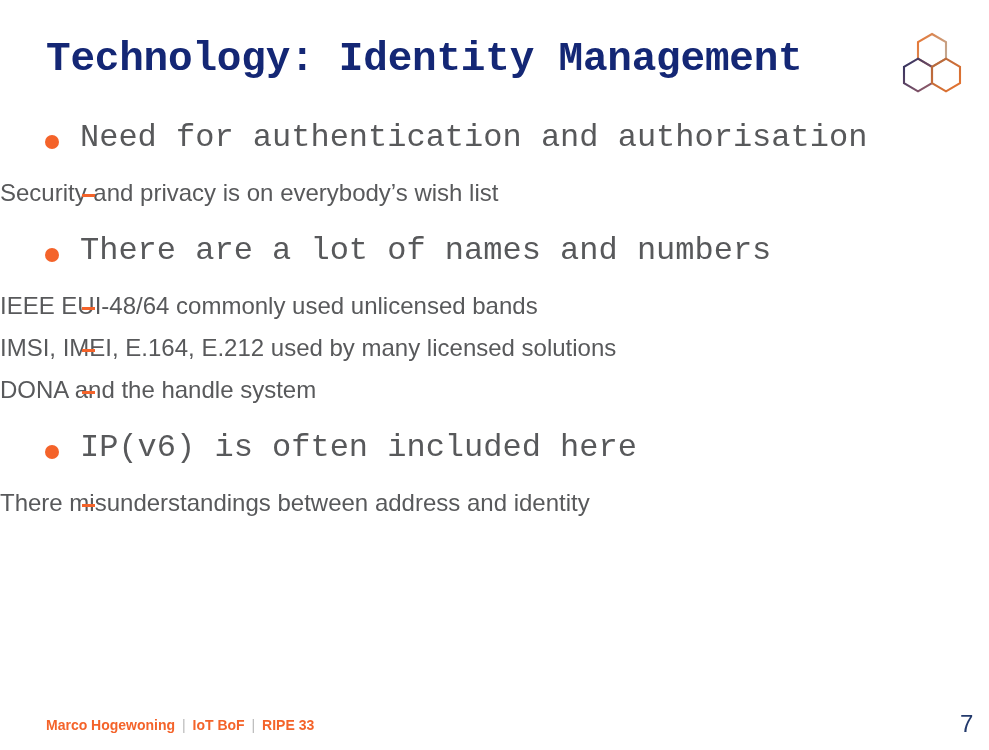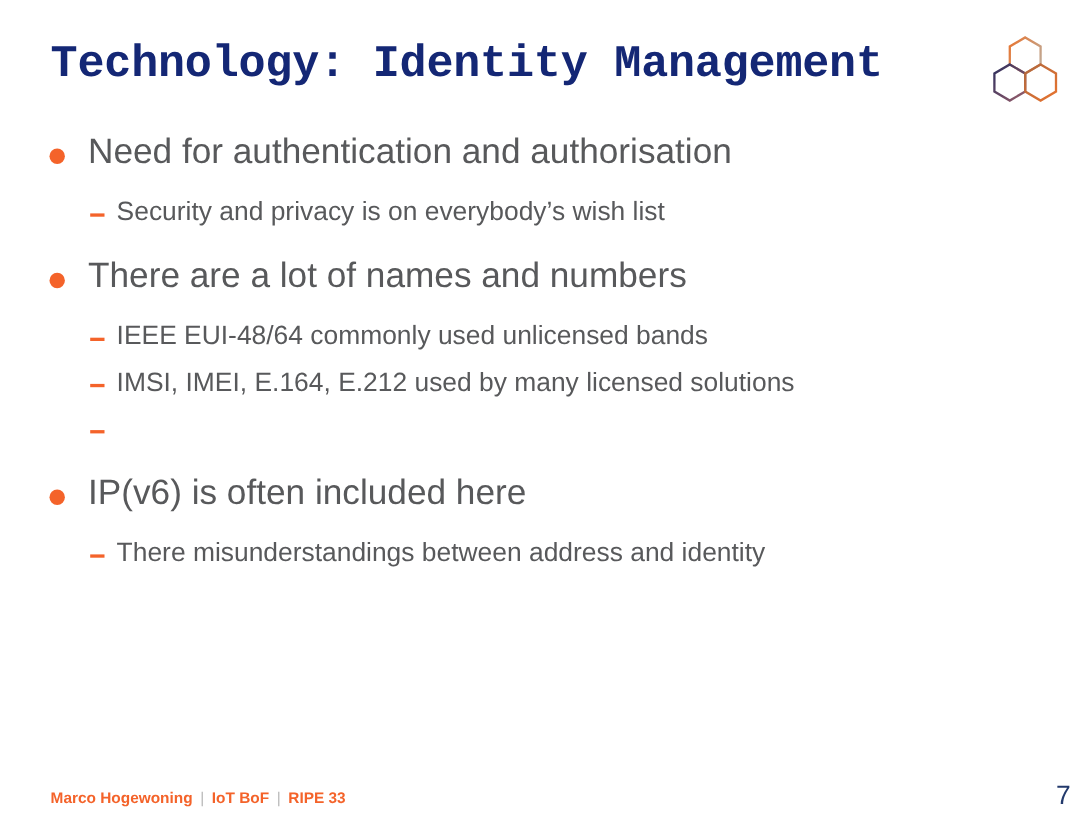--- a/index.html
+++ b/index.html
@@ -47,33 +47,33 @@
     width: 989px;
   }
   .l1 {
     position: relative;
     padding-left: 80px;
     margin: 0 0 10px 0;
     font-size: 32px;
     color: #58595b;
     line-height: 1.18;
     min-height: 40px;
+    font-family: Liberation Mono, monospace;
   }
   .l1 .dot {
     position: absolute;
     left: 45px;
     top: 16px;
     width: 14px;
     height: 14px;
     border-radius: 50%;
     background: #f4632a;
   }
   .l2 {
     position: relative;
-    padding-left: 106px;
     margin: 0 0 11px 0;
     font-size: 24px;
     color: #58595b;
     line-height: 1.2;
     min-height: 31px;
   }
   .l2 .dash {
     position: absolute;
     left: 82px;
     top: 15px;
@@ -157,20 +157,21 @@
     <div class="l2 gap-after-l1">
       <span class="dash"></span>
       <span>IEEE EUI-48/64 commonly used unlicensed bands</span>
     </div>
     <div class="l2">
       <span class="dash"></span>
       <span>IMSI, IMEI, E.164, E.212 used by many licensed solutions</span>
     </div>
     <div class="l2">
       <span class="dash"></span>
+      <span>DONA and the handle system</span>
     </div>
 
     <div class="l1 gap-before-group">
       <span class="dot"></span>
       <span>IP(v6) is often included here</span>
     </div>
     <div class="l2 gap-after-l1">
       <span class="dash"></span>
       <span>There misunderstandings between address and identity</span>
     </div>

